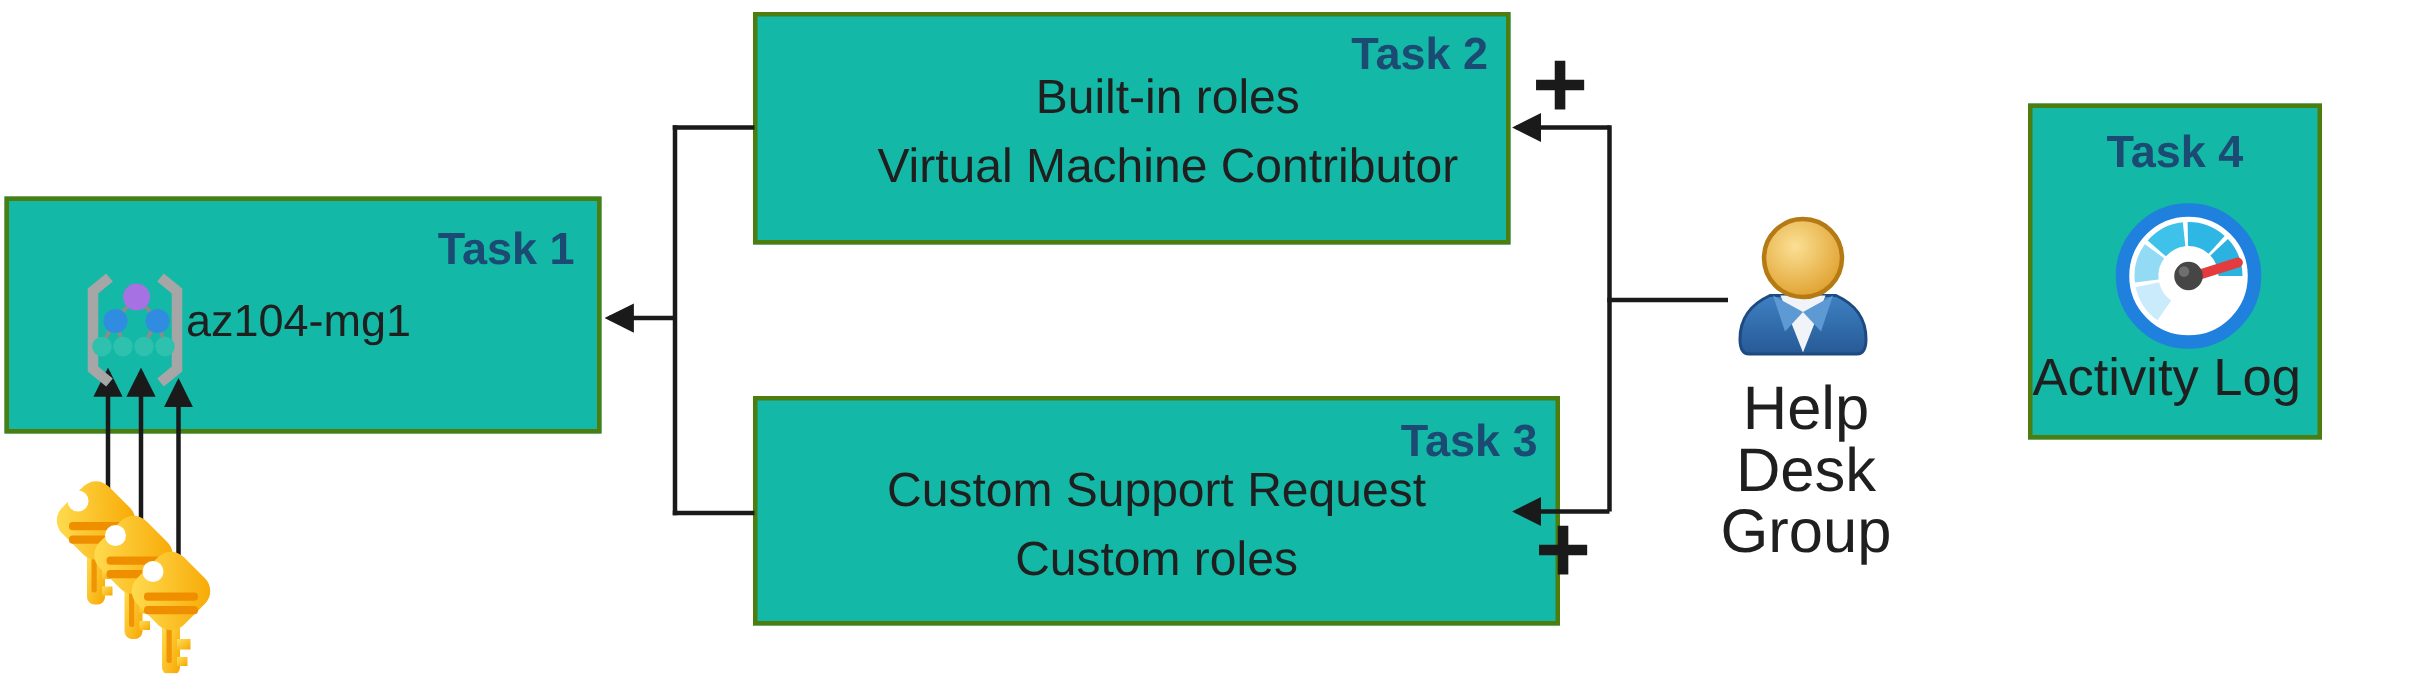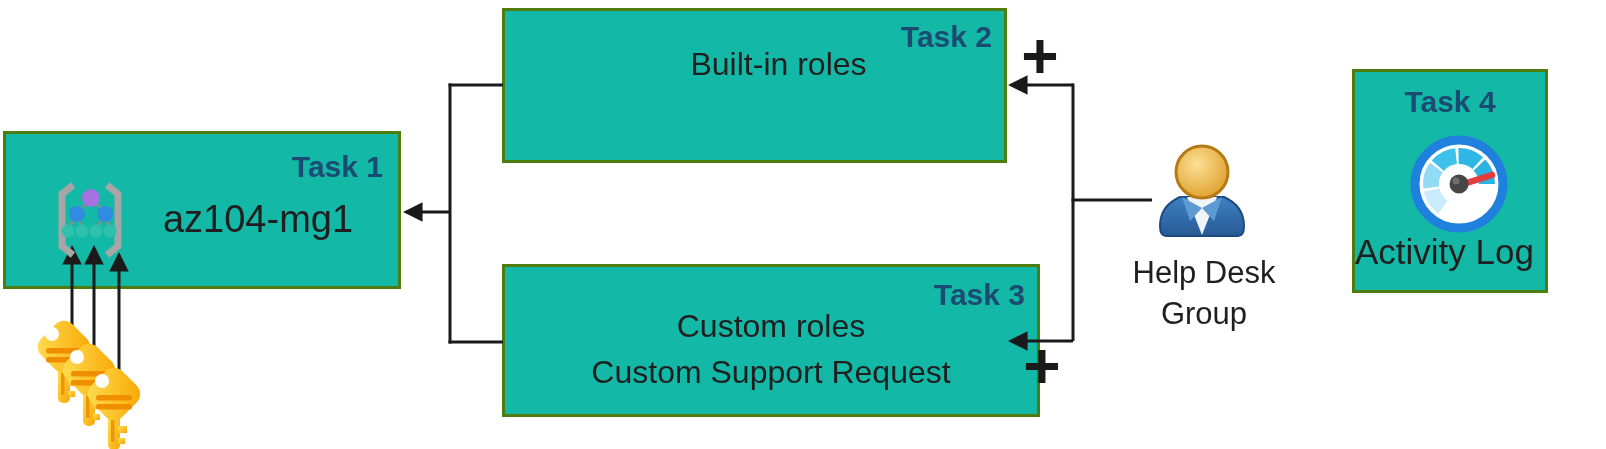--- a/index.html
+++ b/index.html
@@ -20,64 +20,65 @@
   #task1 .badge{right:15px;top:16px;}
   #task2{left:502px;top:8px;width:505px;height:155px;}
   #task2 .badge{right:12px;top:9px;}
   #task2 .box-lines{top:30px;padding-left:48px;}
   #task3{left:502px;top:264px;width:538px;height:153px;}
   #task3 .badge{right:12px;top:11px;}
   #task3 .box-lines{top:36px;}
   #task4{left:1352px;top:69px;width:196px;height:224px;text-decoration:underline;}
   #task4 .badge{left:0;right:0;top:13px;text-align:center;}
   .t1label{
-    position:absolute;top:64px;left:118px;right:6px;text-align:center;font-size:38px;color:#1f1f1f;
+    position:absolute;top:64px;left:118px;right:6px;font-size:30px;color:#1f1f1f;
   }
   .t4label{
     position:absolute;top:160px;left:0;right:0;text-align:left;font-size:35px;color:#1f1f1f;
   }
   .icon-abs{position:absolute;}
   #mg-icon{left:48px;top:178px;}
   #gauge-icon{left:54px;top:62px;}
   #person-icon{left:1152px;top:142px;}
   #keys-icon{left:30px;top:312px;}
   #overlay{position:absolute;left:0;top:0;pointer-events:none;}
   .plus{
     position:absolute;width:64px;height:70px;line-height:68px;text-align:center;
     font-size:64px;font-weight:bold;color:#1a1a1a;
   }
   #plus-top{left:1008px;top:22px;}
   #plus-bottom{left:1010px;top:332px;}
   #helpdesk-label{
     position:absolute;left:1119px;top:252px;width:170px;text-align:center;
-    font-size:31px;line-height:41px;color:#1f1f1f;
+    font-size:41px;line-height:41px;color:#1f1f1f;
   }
 </style>
 </head>
 <body>
 
 <div id="canvas">
 
   <div class="task-box" id="task1">
     <div class="badge">Task 1</div>
     <div class="t1label">az104-mg1</div>
   </div>
 
   <div class="task-box" id="task2">
     <div class="badge">Task 2</div>
     <div class="box-lines">
       <div>Built-in roles</div>
+      <div>Virtual Machine Contributor</div>
     </div>
   </div>
 
   <div class="task-box" id="task3">
     <div class="badge">Task 3</div>
     <div class="box-lines">
+      <div>Custom Support Request</div>
       <div>Custom roles</div>
-      <div>Custom Support Request</div>
     </div>
   </div>
 
   <div class="task-box" id="task4">
     <div class="badge">Task 4</div>
     <svg class="icon-abs" id="gauge-icon" width="100" height="100" viewBox="0 0 100 100">
       <circle cx="50" cy="50" r="44" fill="#ffffff" stroke="#2080dd" stroke-width="9"></circle>
       <path d="M29.3,79.5 A36,36 0 0 1 14.8,57.5 L30.4,54.2 A20,20 0 0 0 38.5,66.4 Z" fill="#c9ebfb"></path>
       <path d="M14.3,54.4 A36,36 0 0 1 20.9,28.8 L33.8,38.2 A20,20 0 0 0 30.1,52.4 Z" fill="#93daf5"></path>
       <path d="M22.8,26.4 A36,36 0 0 1 46.2,14.2 L47.9,30.1 A20,20 0 0 0 34.9,36.9 Z" fill="#3fc2ea"></path>

